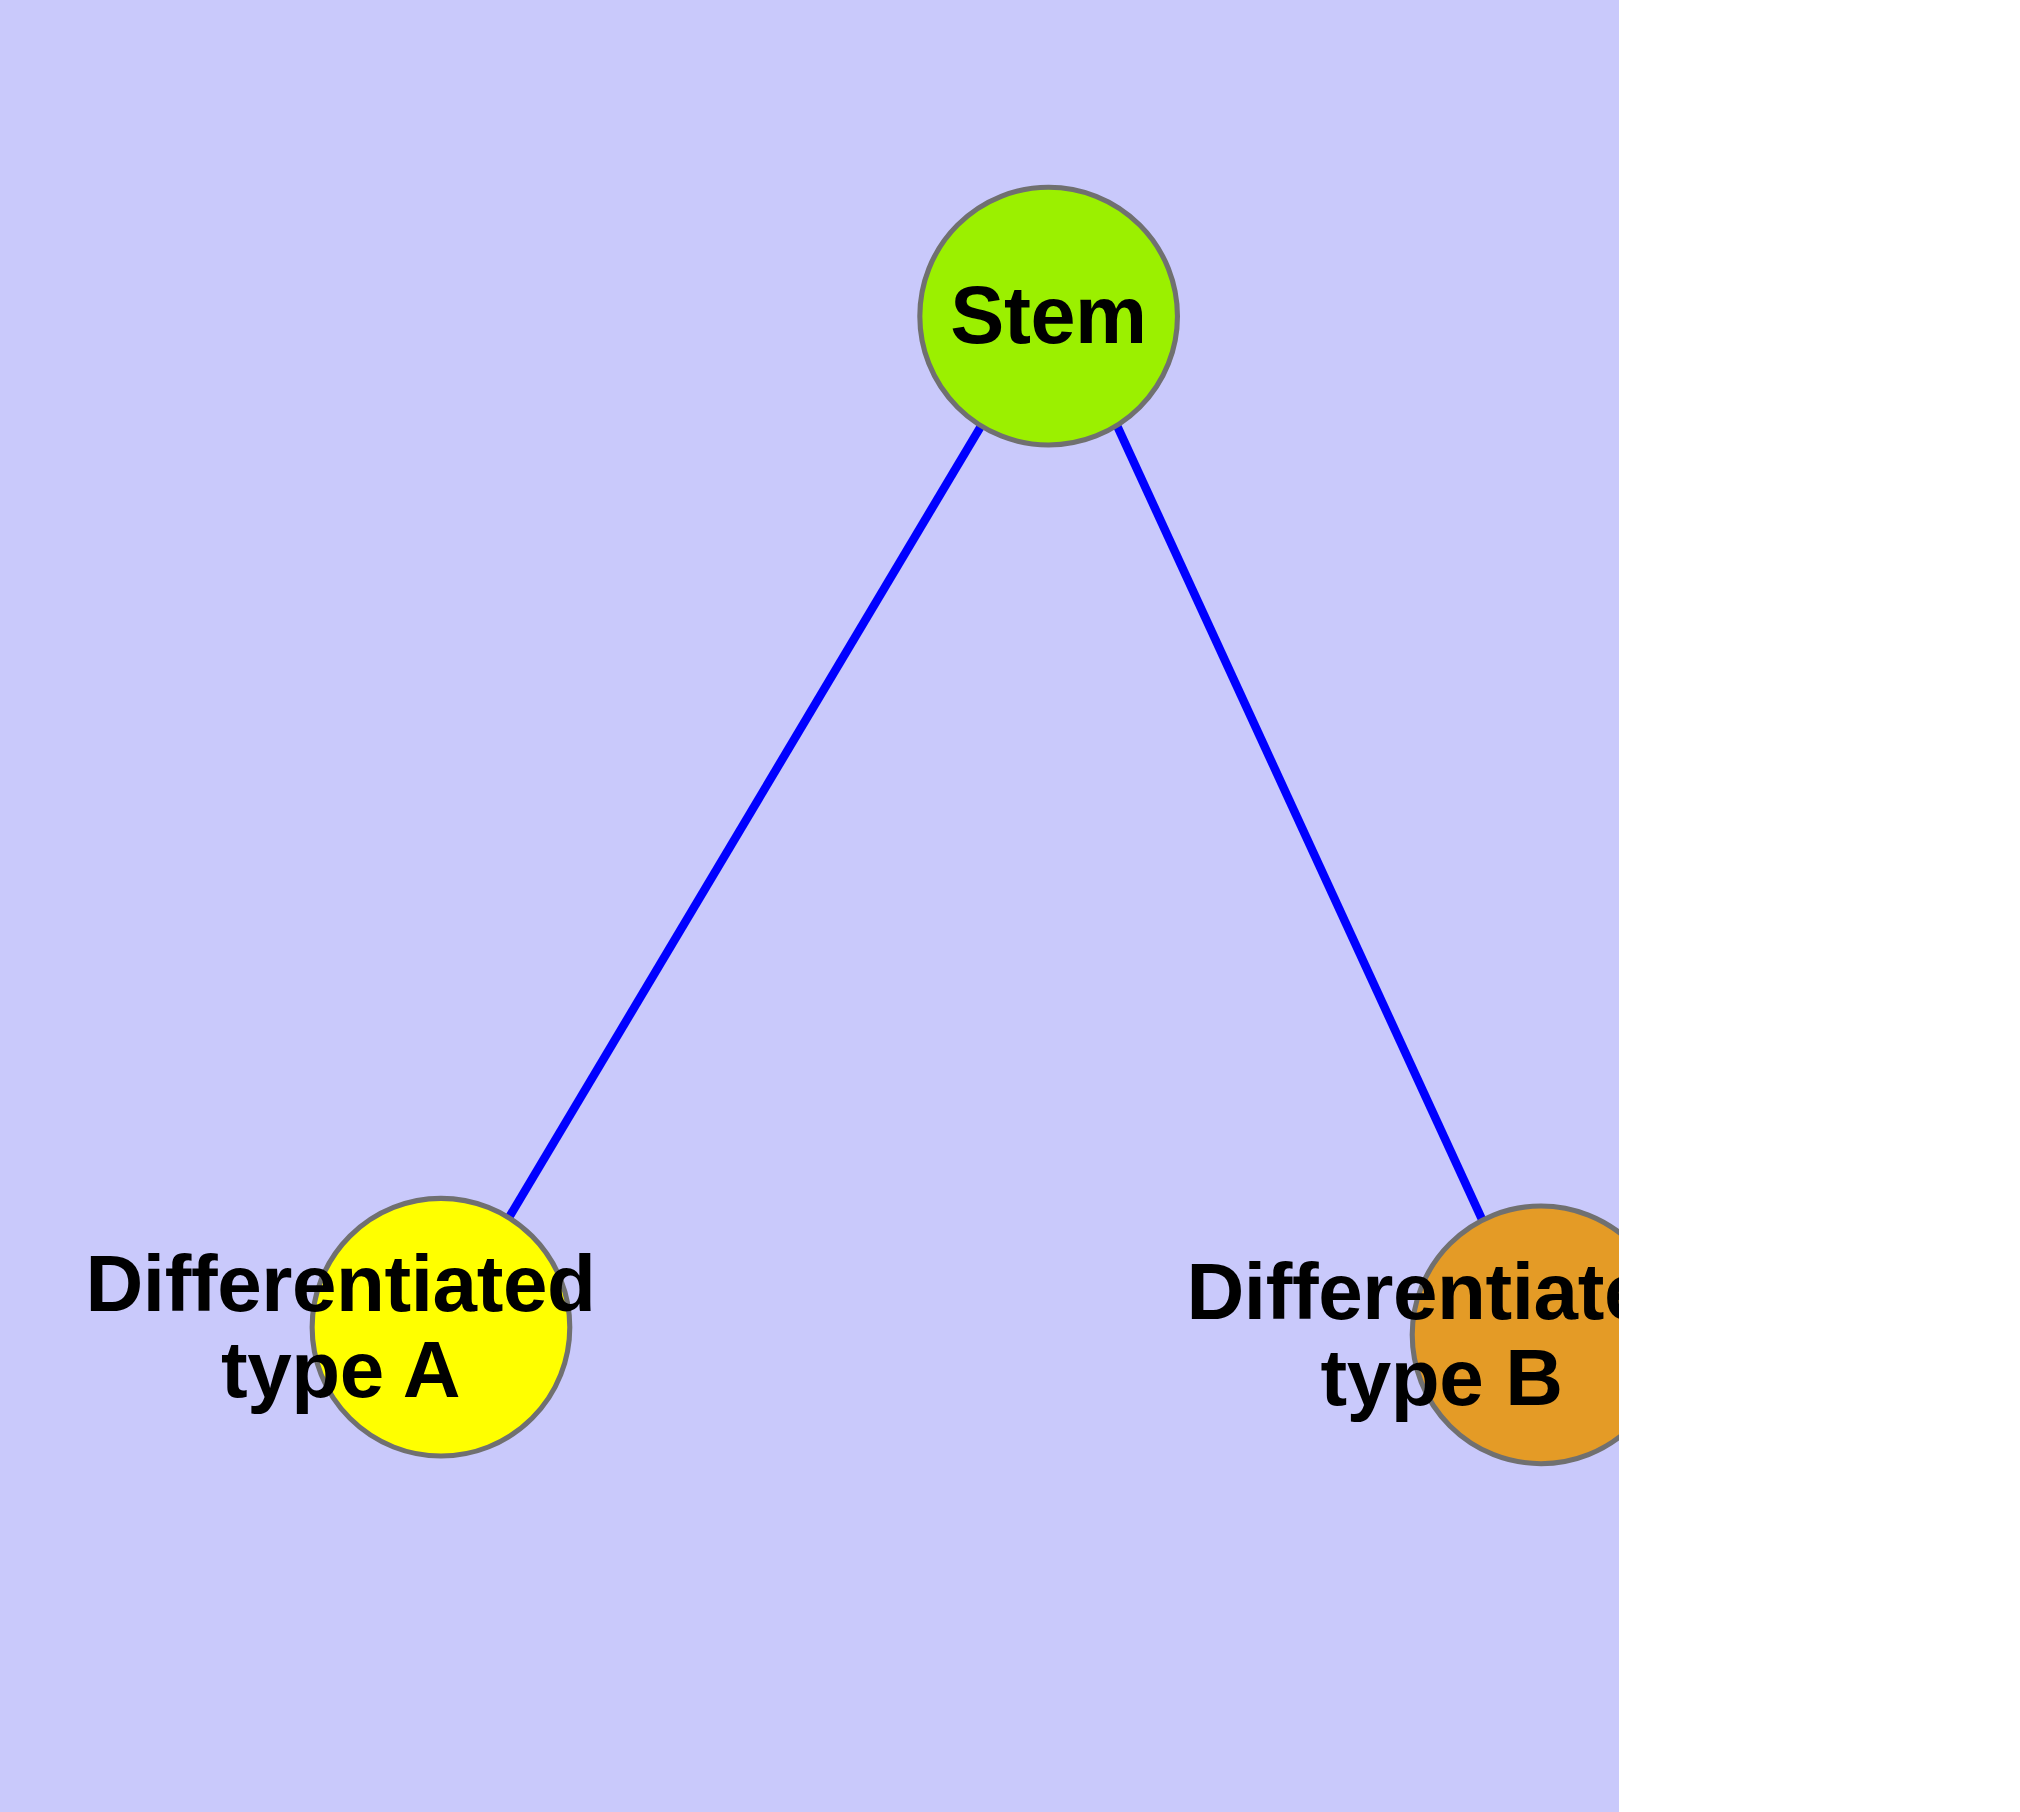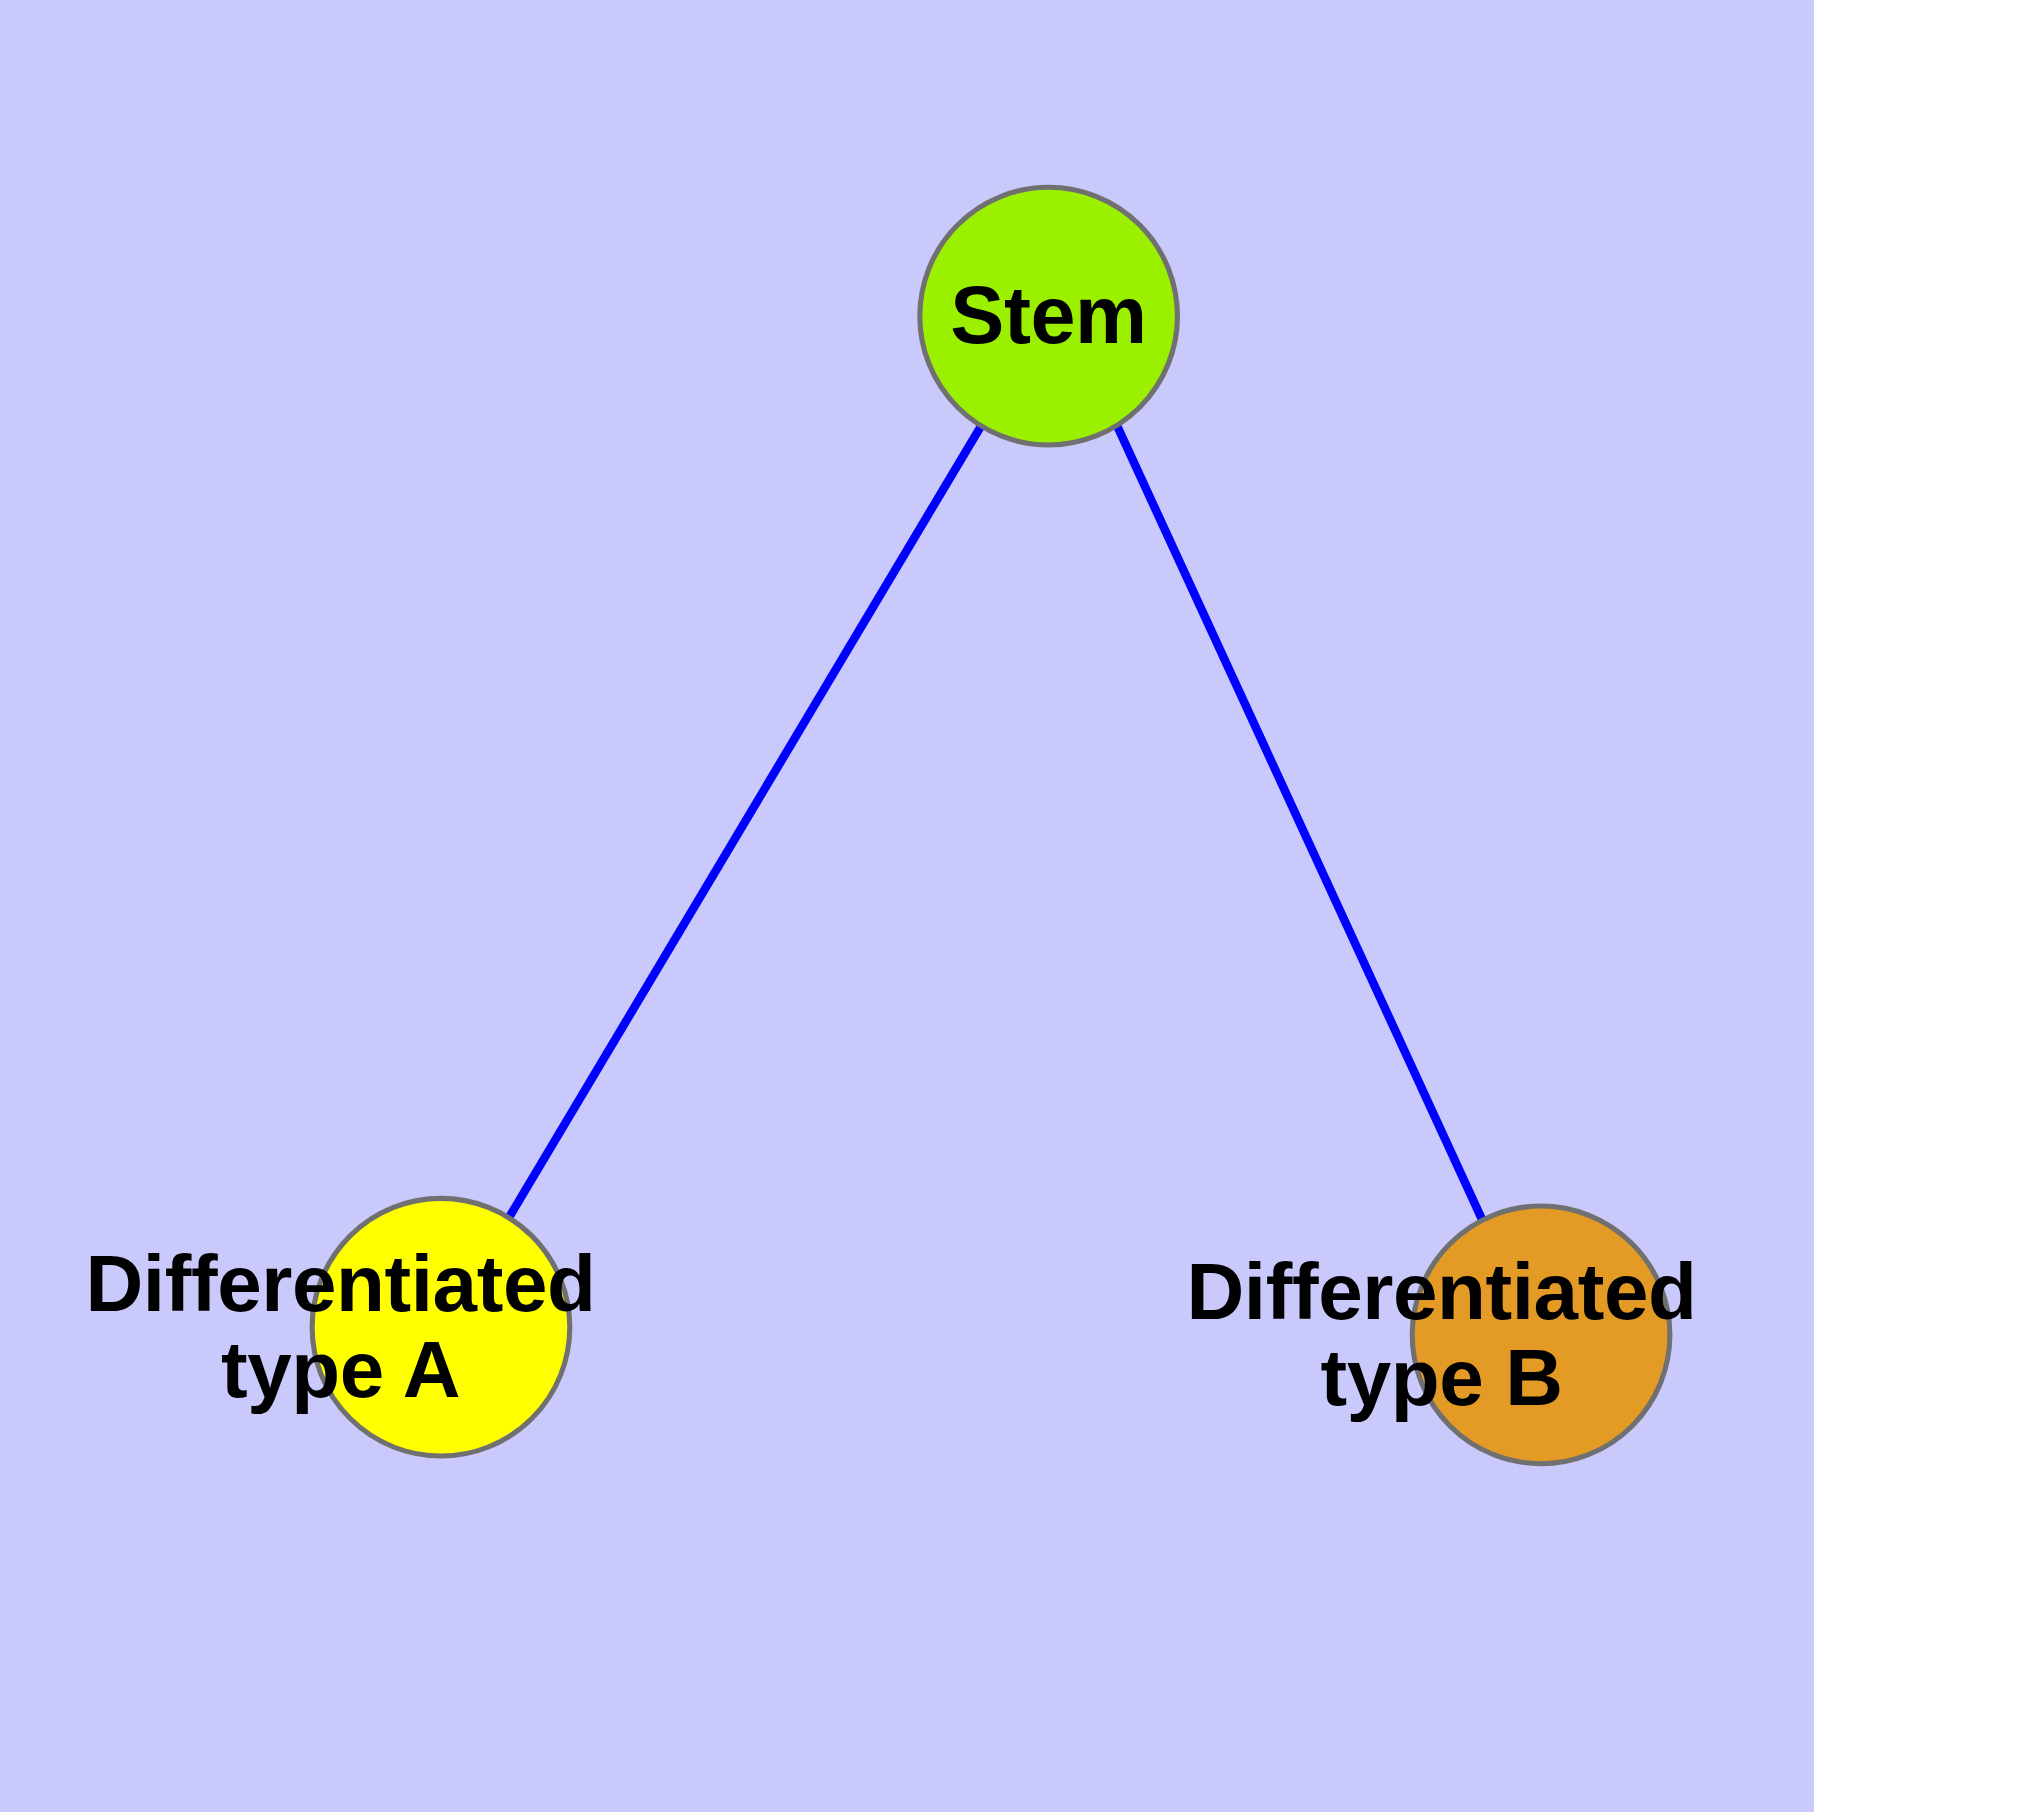--- a/index.html
+++ b/index.html
@@ -42,21 +42,21 @@
     pointer-events: none;
     user-select: none;
   }
   .node-label.two-line {
     font-size: 80px;
   }
 </style>
 </head>
 <body>
 
-<div id="canvas" style="width: 1814px; height: 1812px;">
+<div id="canvas" style="width: 1619px; height: 1812px;">
 
   <div id="bg-rect" style="background: rgb(201, 201, 251);"></div>
 
   <svg id="graph-svg" viewBox="0 0 2384 2138" style="width: 2021px; height: 1812px;">
     <g>
       <line class="graph-edge" id="edge0" x1="1157" y1="503" x2="600" y2="1437" stroke="#0000ff" stroke-width="10" stroke-linecap="butt"></line>
       <line class="graph-edge" id="edge1" x1="1318" y1="503" x2="1748" y2="1438" stroke="#0000ff" stroke-width="10" stroke-linecap="butt"></line>
     </g>
     <g>
       <circle class="graph-node" id="node0" cx="1237" cy="373" r="152" fill="#9bf000" stroke="#707070" stroke-width="6"></circle>

